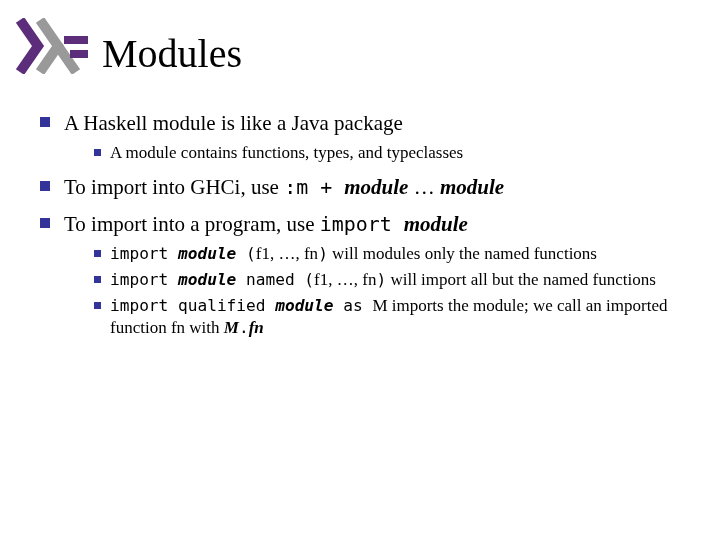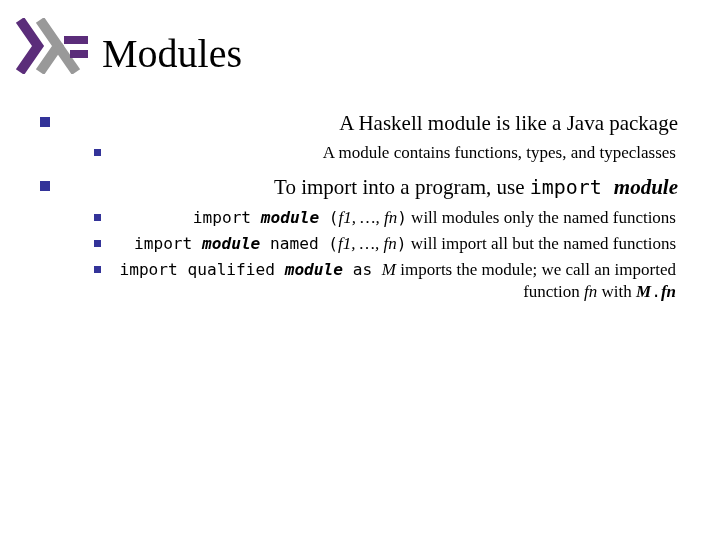--- a/index.html
+++ b/index.html
@@ -40,21 +40,20 @@
   }
   ul.lvl1 {
     list-style: none;
     padding: 0;
     margin: 0;
   }
   ul.lvl1 > li {
     position: relative;
     padding-left: 28px;
     margin-bottom: 10px;
-    text-align: right;
   }
   ul.lvl1 > li::before {
     content: "";
     position: absolute;
     left: 4px;
     top: 7px;
     width: 10px;
     height: 10px;
     background: #333399;
   }
@@ -77,21 +76,20 @@
     top: 7px;
     width: 7px;
     height: 7px;
     background: #333399;
   }
   .code {
     font-family: Consolas, "Lucida Console", Monaco, monospace;
     font-size: 0.95em;
   }
   .em {
-    font-style: italic;
   }
   .bem {
     font-style: italic;
     font-weight: bold;
   }
 </style>
 </head>
 <body>
 
 <div class="slide">
@@ -110,20 +108,23 @@
 
   <div class="body">
     <ul class="lvl1">
       <li>
         <span>A Haskell module is like a Java package</span>
         <ul class="lvl2">
           <li><span>A module contains functions, types, and typeclasses</span></li>
         </ul>
       </li>
 
+      <li>
+        <span>To import into GHCi, use </span><span class="code">:m + </span><span class="bem">module</span><span> … </span><span class="bem">module</span>
+      </li>
 
       <li>
         <span>To import into a program, use </span><span class="code">import </span><span class="bem">module</span>
         <ul class="lvl2">
           <li>
             <span class="code">import </span><span class="code bem">module</span><span class="code"> (</span><span class="em">f1</span><span class="em">, …, </span><span class="em">fn</span><span class="code">)</span><span>  will modules only the named functions</span>
           </li>
           <li>
             <span class="code">import </span><span class="code bem">module</span><span class="code"> named (</span><span class="em">f1</span><span class="em">, …, </span><span class="em">fn</span><span class="code">)</span><span>  will import all but the named functions</span>
           </li>

